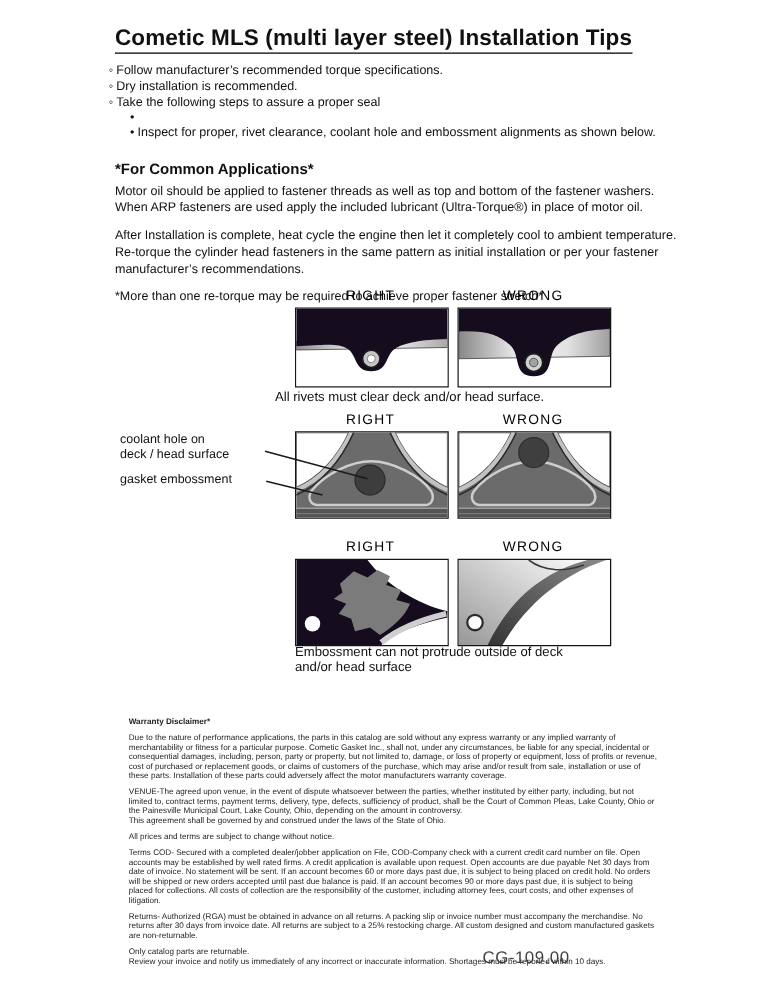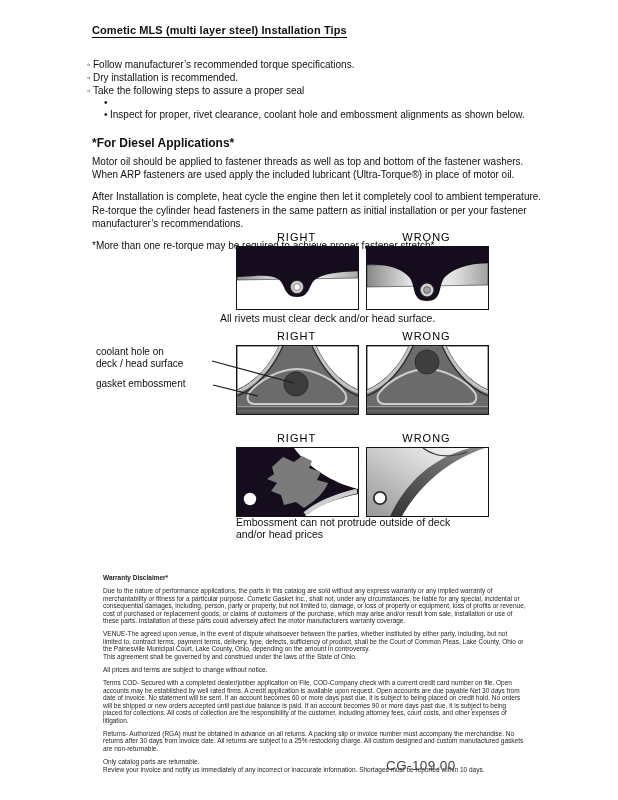--- a/index.html
+++ b/index.html
@@ -1,20 +1,20 @@
 <!DOCTYPE html>
 <html><head>
 <meta charset="utf-8">
 <style>
   html,body{margin:0;padding:0;background:#ffffff;}
   .page{position:relative;width:618px;height:800px;background:#fff;overflow:hidden;
         font-family:"Liberation Sans", sans-serif;color:#111;}
   
   .content{position:absolute;left:87px;top:20px;width:470px;}
-  .title{display:inline-block;margin:0 0 20px 5px;font-size:11px;font-weight:bold;
+  .title{display:inline-block;margin:0 0 7px 5px;font-size:18px;font-weight:bold;
          border-bottom:1.6px solid #000;padding-bottom:1px;letter-spacing:0.1px;}
   .b-row{display:flex;font-size:10px;line-height:13px;}
   .b-row .b{width:6px;flex:0 0 6px;text-align:left;}
   .b-row.sub{margin-left:17px;line-height:12px;}
   .diesel-h{margin:15px 0 5px 5px;font-size:12px;font-weight:bold;}
   .para{margin:0 0 9px 5px;font-size:10px;line-height:13.2px;width:458px;}
   
   .dlabel{position:absolute;font-size:11px;letter-spacing:1px;text-align:center;color:#000;}
   .dbox{position:absolute;border:1.6px solid #141414;background:#fff;}
   .dbox svg{display:block;}
@@ -50,21 +50,21 @@
         <span>Take the following steps to assure a proper seal</span>
       </div>
       <div class="b-row sub">
         <span class="b">•</span>
       </div>
       <div class="b-row sub">
         <span class="b">•</span>
         <span>Inspect for proper, rivet clearance, coolant hole and embossment alignments as shown below.</span>
       </div>
     </div>
-    <h2 class="diesel-h">*For Diesel Applications*</h2>
+    <h2 class="diesel-h">*For Common Applications*</h2>
     <p class="para">Motor oil should be applied to fastener threads as well as top and bottom of the fastener washers. When ARP fasteners are used apply the included lubricant (Ultra-Torque®) in place of motor oil.</p>
     <p class="para">After Installation is complete, heat cycle the engine then let it completely cool to ambient temperature. Re-torque the cylinder head fasteners in the same pattern as initial installation or per your fastener manufacturer’s recommendations.</p>
     <p class="para">*More than one re-torque may be required to achieve proper fastener stretch*</p>
   </div>
 
   <div class="dlabel" style="left:236px;top:231px;width:121px">RIGHT</div>
   <div class="dlabel" style="left:366px;top:231px;width:121px">WRONG</div>
 
   <div class="dbox" style="left:236px;top:246px">
     <svg width="121" height="62" viewBox="0 0 121 62">
@@ -174,21 +174,21 @@
             <stop offset="1" stop-color="#343434"></stop>
         </linearGradient>
       </defs>
       <rect width="121" height="68" fill="#ffffff"></rect>
       <path d="M0,0 L103,0 C62,11 38,37 23,68 L0,68 Z" fill="url(#gsil)"></path>
       <path d="M103,0 L118,0 C76,14 50,42 35,68 L23,68 C38,37 62,11 103,0 Z" fill="url(#gbnd)"></path>
       <path d="M56,0 C68,9 84,10 100,4" fill="none" stroke="#3a3a3a" stroke-width="1.3"></path>
       <circle cx="13" cy="50" r="6.2" fill="#ffffff" stroke="#2d2d2d" stroke-width="1.8"></circle>
     </svg>
   </div>
-  <div class="caption" style="left:236px;top:516px;width:230px">Embossment can not protrude outside of deck and/or head prices</div>
+  <div class="caption" style="left:236px;top:516px;width:230px">Embossment can not protrude outside of deck and/or head surface</div>
 
   <div class="disclaimer">
     <div class="disc-h">Warranty Disclaimer*</div>
     <div class="dp tight">Due to the nature of performance applications, the parts in this catalog are sold without any express warranty or any implied warranty of merchantability or fitness for a particular purpose.  Cometic Gasket Inc., shall not, under any circumstances, be liable for any special, incidental or consequential damages, including, person, party or property, but not limited to, damage, or loss of property or equipment, loss of profits or revenue, cost of purchased or replacement goods, or claims of customers of the purchase, which may arise and/or result from sale, installation or use of these parts.  Installation of these parts could adversely affect the motor manufacturers warranty coverage.</div>
     <div class="dp">VENUE-The agreed upon venue, in the event of dispute whatsoever between the parties, whether instituted by either party, including, but not limited to, contract terms, payment terms, delivery, type, defects, sufficiency of product, shall be the Court of Common Pleas, Lake County, Ohio or the Painesville Municipal Court, Lake County, Ohio, depending on the amount in controversy.</div>
     <div class="dp tight">This agreement shall be governed by and construed under the laws of the State of Ohio.</div>
     <div class="dp">All prices and terms are subject to change without notice.</div>
     <div class="dp">Terms COD- Secured with a completed dealer/jobber application on File, COD-Company check with a current credit card number on file.  Open accounts may be established by well rated firms.  A credit application is available upon request.  Open accounts are due payable Net 30 days from date of invoice.  No statement will be sent.  If an account becomes 60 or more days past due, it is subject to being placed on credit hold.  No orders will be shipped or new orders accepted until past due balance is paid.  If an account becomes 90 or more days past due, it is subject to being placed for collections.  All costs of collection are the responsibility of the customer, including attorney fees, court costs, and other expenses of litigation.</div>
     <div class="dp">Returns- Authorized (RGA) must be obtained in advance on all returns.  A packing slip or invoice number must accompany the merchandise.  No returns after 30 days from invoice date.  All returns are subject to a 25% restocking charge.  All custom designed and custom manufactured gaskets are non-returnable.</div>
     <div class="dp">Only catalog parts are returnable.</div>

